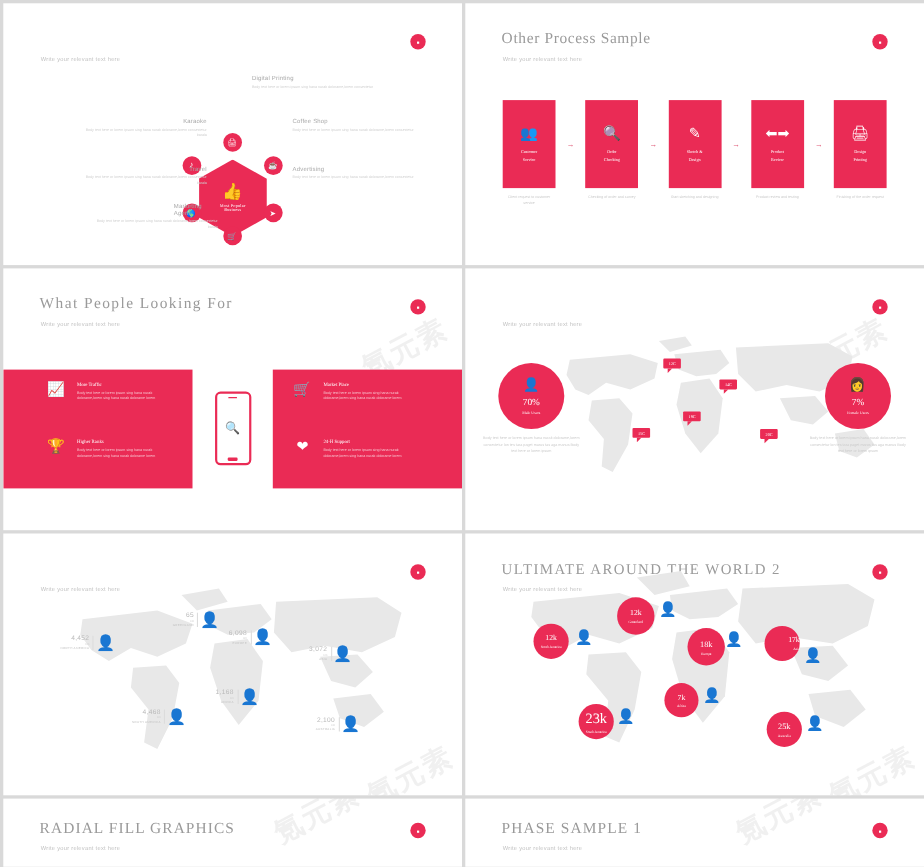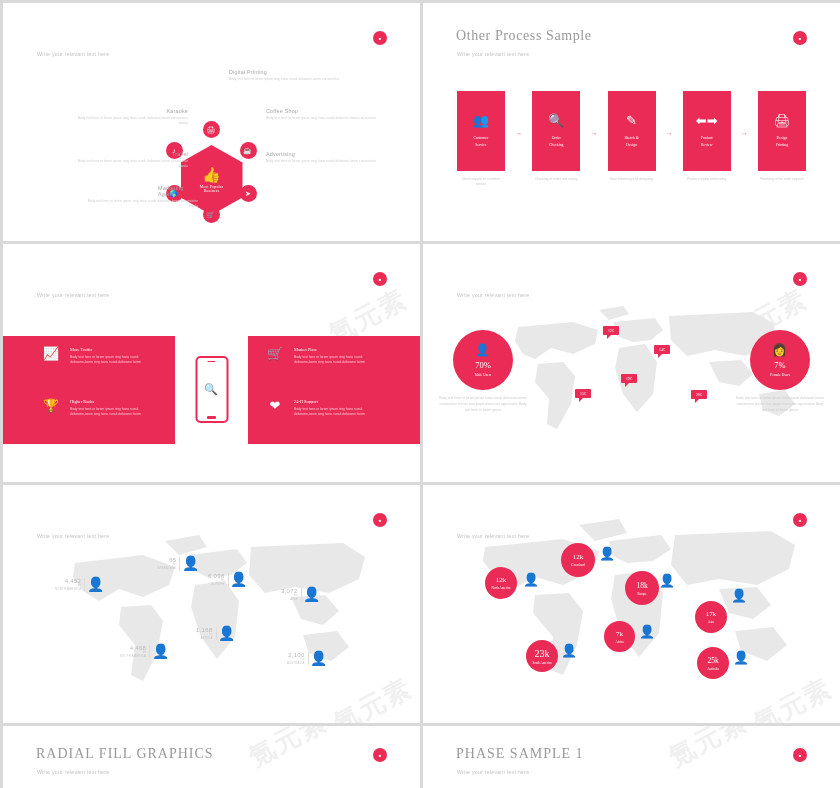--- a/index.html
+++ b/index.html
@@ -247,20 +247,21 @@
           <div class="proc-ico">🖨</div>
           <div class="proc-t" style="white-space:pre-line">Design
 Printing</div>
         </div>
         <div class="proc-d">Finishing of the order request</div>
       </div>
     </div>
   </div>
 
   <div class="slide">
+    <div class="slide-title" style="font-size:14px; letter-spacing:1.3px;">What People Looking For</div>
     <div class="slide-sub">Write your relevant text here</div>
     <div class="corner-dot">
         <span style="font-size:4px">■</span>
       </div>
     <div class="wm" style="right:10px; top:55px;">氪元素</div>
 
     <div class="panelL"></div>
     <div class="panelR"></div>
 
     <div class="feat" style="left:38px; top:103px;">
@@ -417,20 +418,21 @@
       <div class="txt">
         <div class="num">2,100</div>
         <div class="unit">km</div>
         <div class="reg">AUSTRALIA</div>
       </div>
       <div class="fig">👤</div>
     </div>
   </div>
 
   <div class="slide">
+    <div class="slide-title" style="font-size:13.5px; letter-spacing:1.3px;">ULTIMATE AROUND THE WORLD 2</div>
     <div class="slide-sub">Write your relevant text here</div>
     <div class="corner-dot">
         <span style="font-size:4px">■</span>
       </div>
     <div class="wm" style="right:5px; bottom:0px;">氪元素</div>
 
     <svg class="map" viewBox="0 0 417 238">
       <g>
         <path d="M62 62 L140 54 L176 66 L170 86 L140 100 L112 92 L90 104 L72 92 L60 76 Z"></path>
         <path d="M112 110 L146 108 L160 126 L154 160 L140 190 L126 184 L130 152 L110 128 Z"></path>
@@ -454,34 +456,34 @@
       <div class="n">Greenland</div>
     </div>
     <div class="bub-fig" style="left:176px; top:62px; font-size:13px;">👤</div>
 
     <div class="bub" style="left:202px; top:86px; width:34px; height:34px;">
       <div class="v" style="font-size:7.5px;">18k</div>
       <div class="n">Europe</div>
     </div>
     <div class="bub-fig" style="left:236px; top:89px; font-size:13px;">👤</div>
 
-    <div class="bub" style="left:272px; top:116px; width:32px; height:32px;">
+    <div class="bub" style="left:272px; top:84px; width:32px; height:32px;align-items:flex-end;">
       <div class="v" style="font-size:7px;">17k</div>
       <div class="n">Asia</div>
     </div>
     <div class="bub-fig" style="left:308px; top:104px; font-size:13px;">👤</div>
 
     <div class="bub" style="left:181px; top:136px; width:31px; height:31px;">
       <div class="v" style="font-size:7px;">7k</div>
       <div class="n">Africa</div>
     </div>
     <div class="bub-fig" style="left:216px; top:140px; font-size:13px;">👤</div>
 
     <div class="bub" style="left:103px; top:155px; width:32px; height:32px;">
-      <div class="v" style="font-size:10px;">23k</div>
+      <div class="v" style="font-size:13px;">23k</div>
       <div class="n">South America</div>
     </div>
     <div class="bub-fig" style="left:138px; top:159px; font-size:13px;">👤</div>
 
     <div class="bub" style="left:274px; top:162px; width:32px; height:32px;">
       <div class="v" style="font-size:7.5px;">25k</div>
       <div class="n">Australia</div>
     </div>
     <div class="bub-fig" style="left:310px; top:166px; font-size:13px;">👤</div>
   </div>

